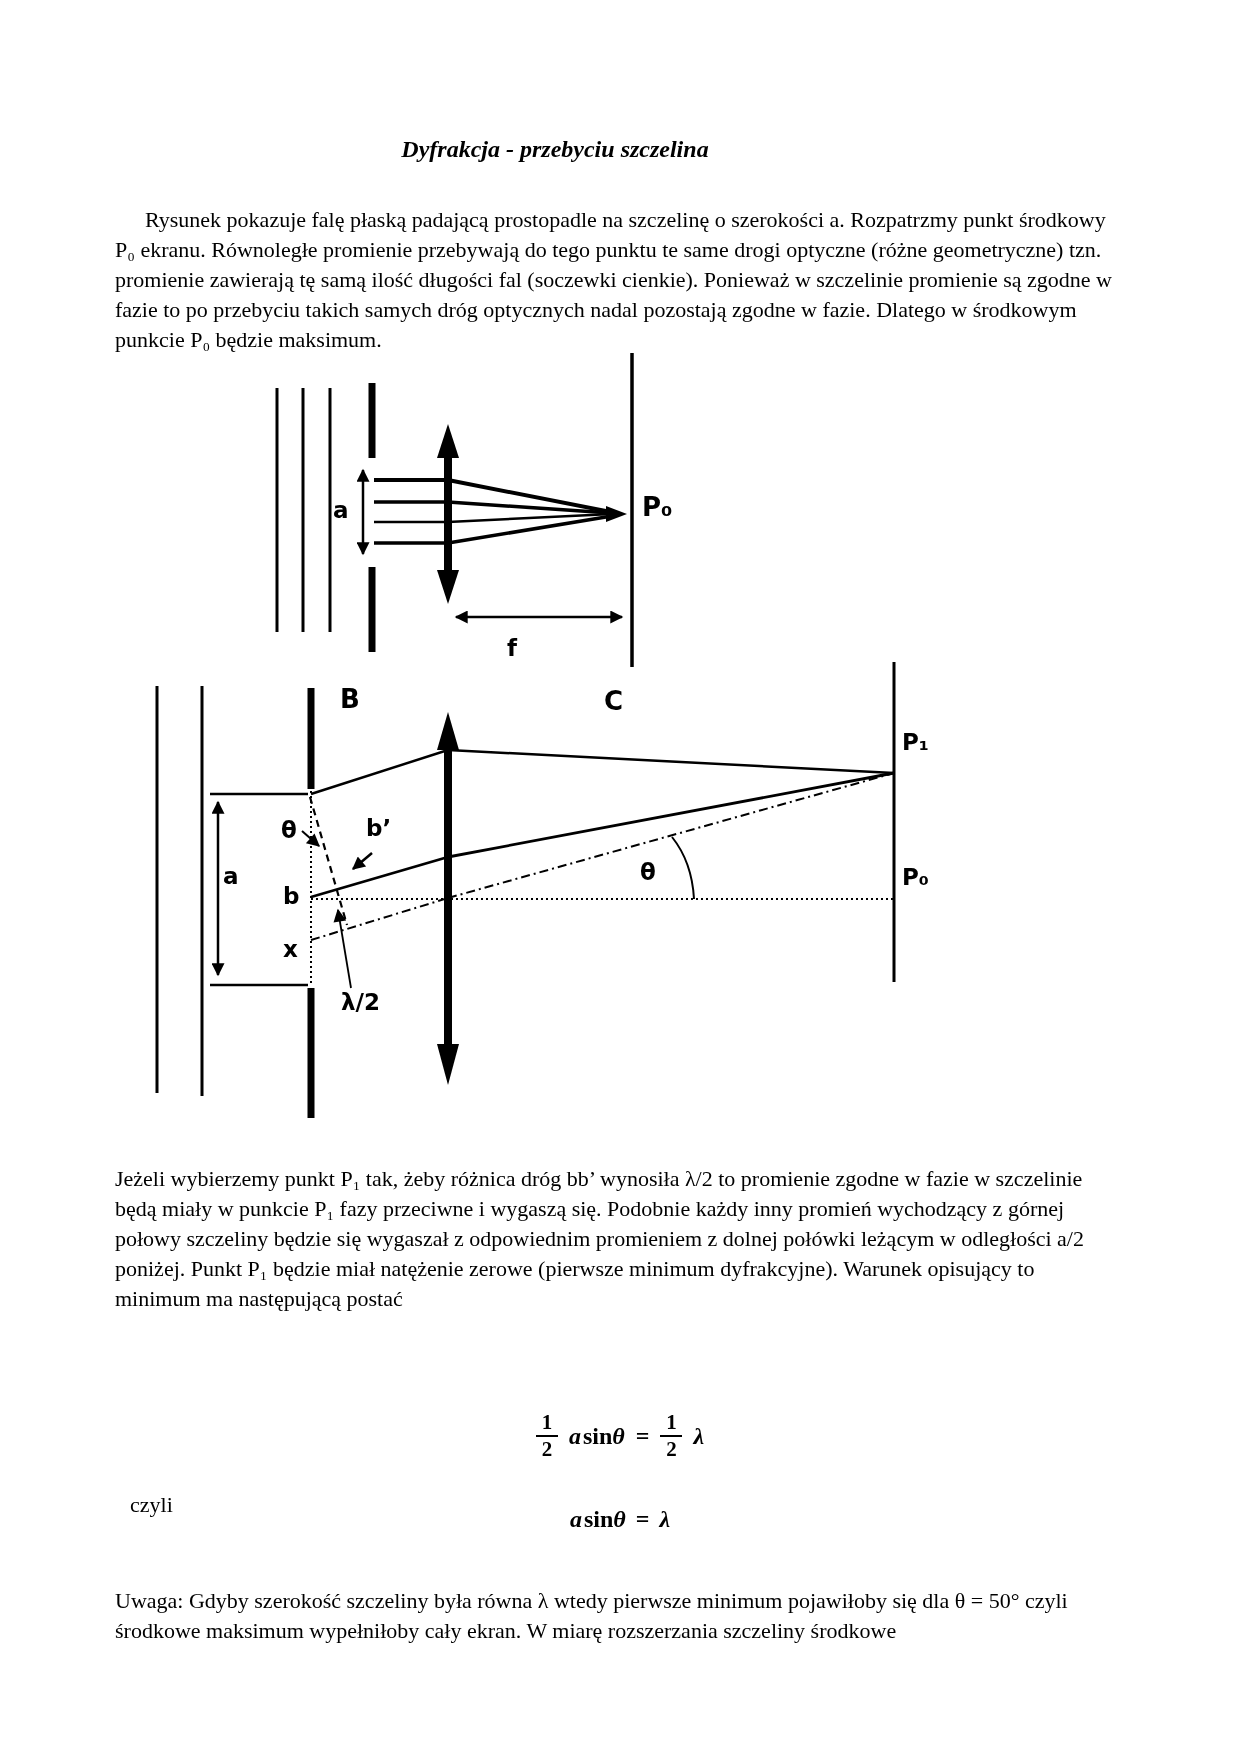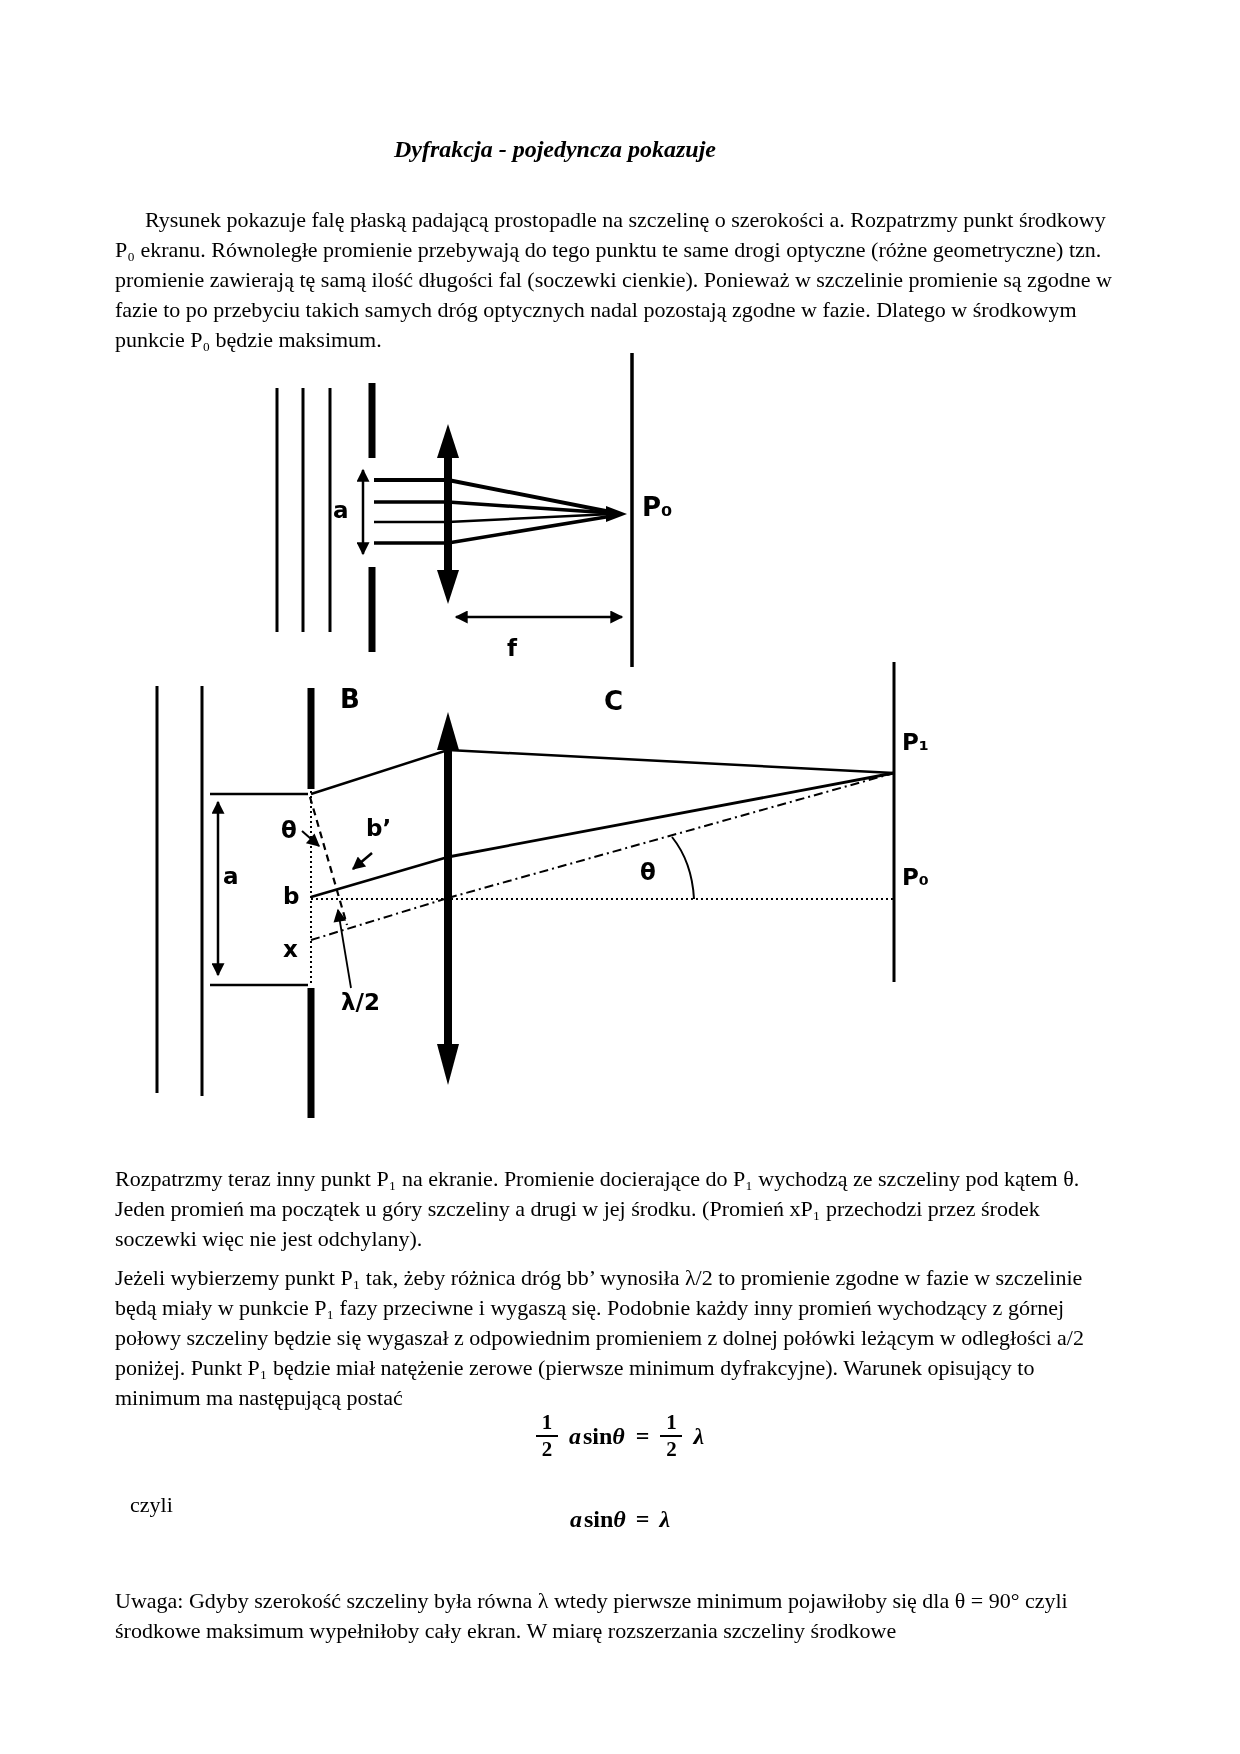--- a/index.html
+++ b/index.html
@@ -28,21 +28,21 @@
   .avar{margin-right:2px;}
   .eqsp{margin:0 10px;}
   svg.fig{position:absolute;left:0;top:0;}
   .dlabel{font-family:"DejaVu Sans","Liberation Sans",sans-serif;font-weight:bold;font-size:23px;fill:#000;}
   .big{font-size:26px;}
   .stroke{stroke:#000;fill:none;}
 </style>
 </head>
 <body>
 
-<h1 class="title">Dyfrakcja - pojedyncza pokazuje</h1>
+<h1 class="title">Dyfrakcja - przebyciu szczelina</h1>
 
 <p class="txt" id="p1">Rysunek pokazuje falę płaską padającą prostopadle na szczelinę o szerokości a. Rozpatrzmy punkt środkowy P₀ ekranu. Równoległe promienie przebywają do tego punktu te same drogi optyczne (różne geometryczne) tzn. promienie zawierają tę samą ilość długości fal (soczewki cienkie). Ponieważ w szczelinie promienie są zgodne w fazie to po przebyciu takich samych dróg optycznych nadal pozostają zgodne w fazie. Dlatego w środkowym punkcie P₀ będzie maksimum.</p>
 
 <svg class="fig" width="1240" height="1754" viewBox="0 0 1240 1754">
   <defs>
     <marker id="ah" viewBox="0 0 10 10" refX="9" refY="5" markerWidth="15" markerHeight="13" orient="auto-start-reverse" markerUnits="userSpaceOnUse">
       <path d="M0,0 L10,5 L0,10 Z" fill="#000"></path>
     </marker>
   </defs>
 
@@ -135,21 +135,20 @@
       <path class="stroke" d="M672,837 Q692,862 694,899" stroke-width="2"></path>
       <text class="dlabel" x="640" y="880">θ</text>
     </g>
     <line class="stroke" x1="894" y1="662" x2="894" y2="982" stroke-width="3"></line>
     <text class="dlabel" x="902" y="750">P₁</text>
     <text class="dlabel" x="902" y="885">P₀</text>
   </g>
 </svg>
 
 <div id="block23">
-  <p class="txt">Rozpatrzmy teraz inny punkt P₁ na ekranie. Promienie docierające do P₁ wychodzą ze szczeliny pod kątem θ. Jeden promień ma początek u góry szczeliny a drugi w jej środku. (Promień xP₁ przechodzi przez środek soczewki więc nie jest odchylany).</p>
   <p class="txt">Jeżeli wybierzemy punkt P₁ tak, żeby różnica dróg bb’ wynosiła λ/2 to promienie zgodne w fazie w szczelinie będą miały w punkcie P₁ fazy przeciwne i wygaszą się. Podobnie każdy inny promień wychodzący z górnej połowy szczeliny będzie się wygaszał z odpowiednim promieniem z dolnej połówki leżącym w odległości a/2 poniżej. Punkt P₁ będzie miał natężenie zerowe (pierwsze minimum dyfrakcyjne). Warunek opisujący to minimum ma następującą postać</p>
 </div>
 
 <div id="eq1">
   <span class="frac">
     <span>1</span>
     <span class="bar"></span>
     <span>2</span>
   </span>
   <span>
@@ -163,13 +162,13 @@
   </span>
   <var>λ</var>
 </div>
 
 <p class="txt" id="czyli">czyli</p>
 
 <div id="eq2">
   <var class="avar">a</var><span>sin</span><var>θ</var><span class="eqsp">=</span><var>λ</var>
 </div>
 
-<p class="txt" id="p4">Uwaga: Gdyby szerokość szczeliny była równa λ wtedy pierwsze minimum pojawiłoby się dla θ = 90° czyli środkowe maksimum wypełniłoby cały ekran. W miarę rozszerzania szczeliny środkowe</p>
+<p class="txt" id="p4">Uwaga: Gdyby szerokość szczeliny była równa λ wtedy pierwsze minimum pojawiłoby się dla θ = 50° czyli środkowe maksimum wypełniłoby cały ekran. W miarę rozszerzania szczeliny środkowe</p>
 
 </body></html>

